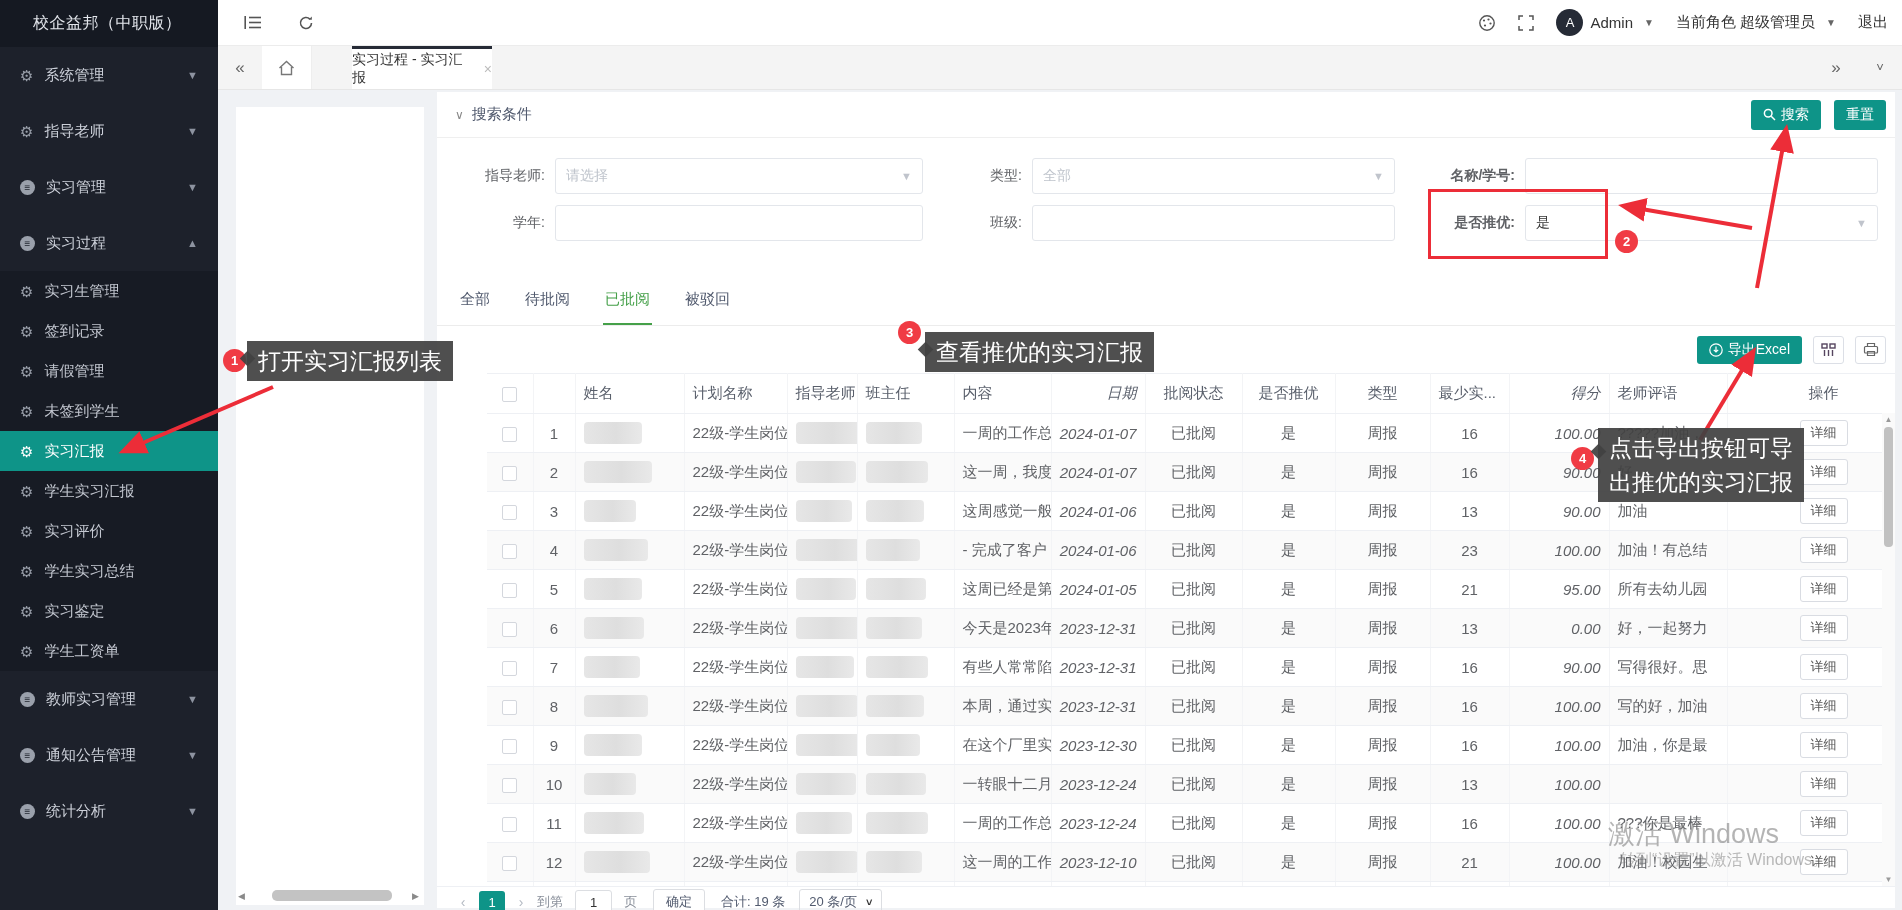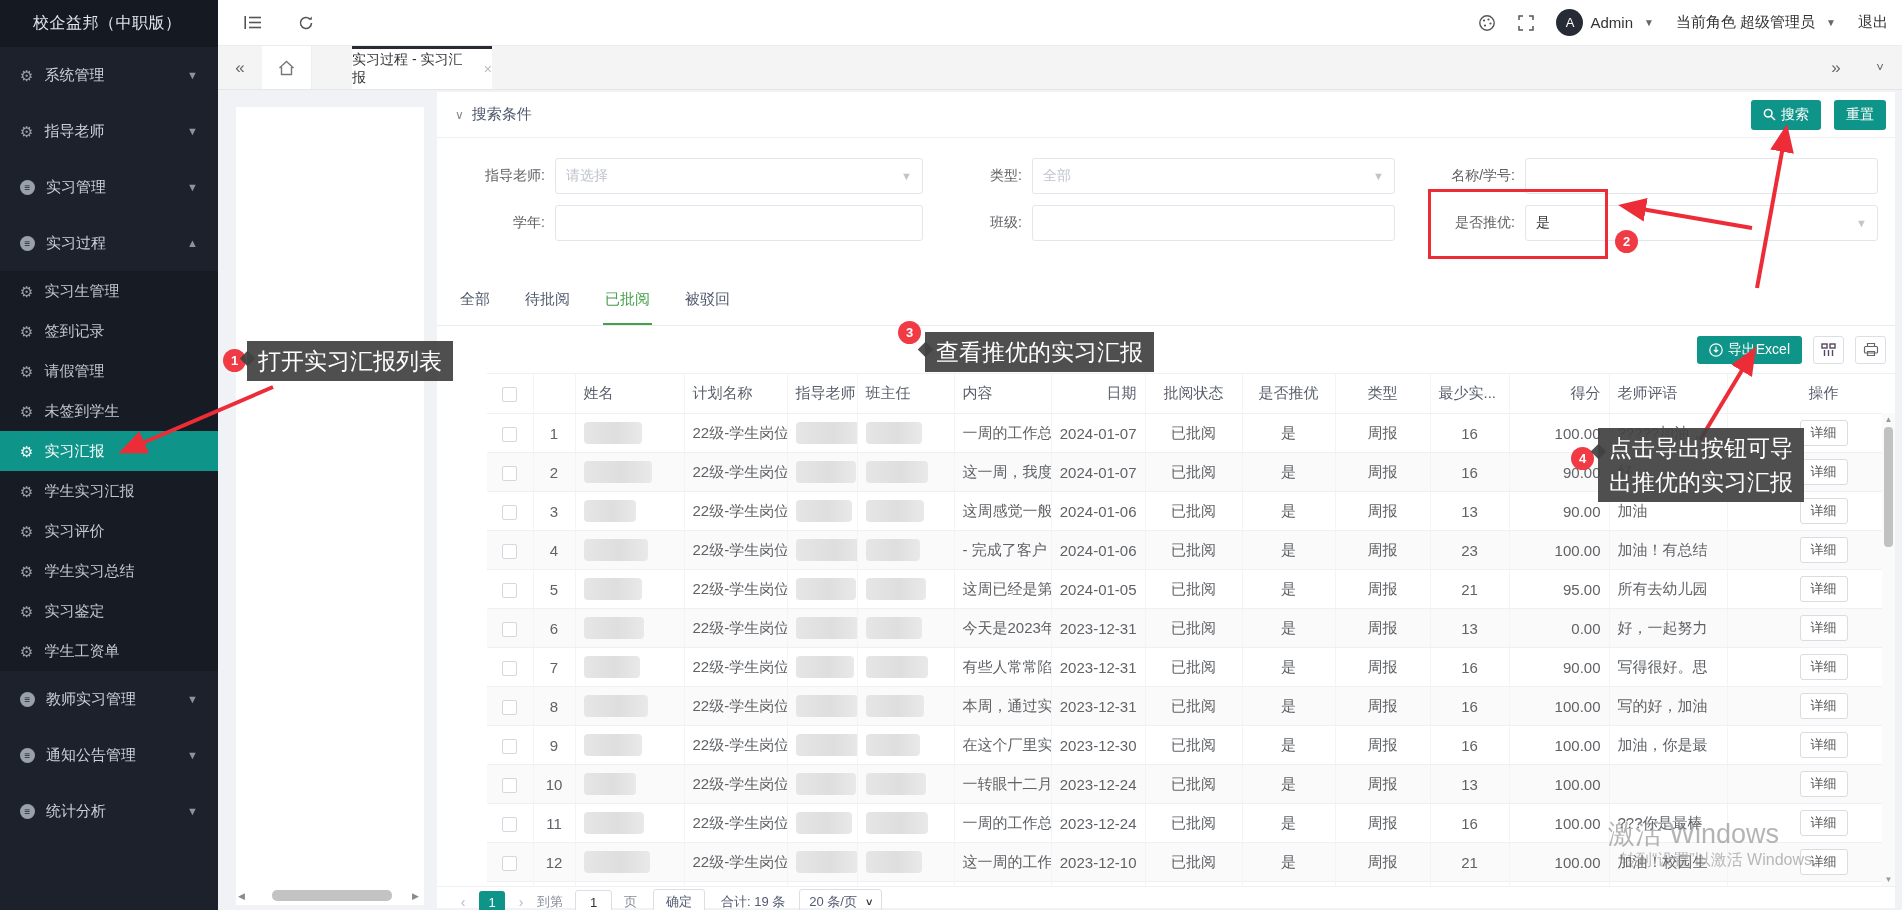--- a/index.html
+++ b/index.html
@@ -51,41 +51,41 @@
   .card { position:absolute; left:437px; top:92px; width:1458px; height:816px; background:#fff; z-index:1; }
   .search-head { height:46px; border-bottom:1px solid #efefef; display:flex; align-items:center; padding:0 9px 0 18px; }
   .sh-title { color:#515a6e; font-size:15px; display:flex; gap:8px; align-items:center; }
   .sh-title .v { color:#888; font-size:12px; }
   .sh-btns { margin-left:auto; display:flex; gap:13px; }
   .btn-teal { background:#0e9488; color:#fff; border:none; border-radius:3px; height:30px; font-size:14px; padding:0 12px; display:inline-flex; align-items:center; gap:5px; cursor:pointer; font-family:inherit; }
 
   .filters { padding:10px 0 11px 0; }
   .f-row { display:flex; align-items:center; height:38px; margin-top:9px; }
   .f-label { font-size:14px; color:#606266; text-align:right; padding-right:10px; }
-  .w1 { width:118px; } .w2 { width:109px; } .w3 { width:130px; }
+  .w1 { width:118px; } .w2 { width:109px; } .w3 { width:130px;font-weight:bold; }
   .ctrl { height:36px; border:1px solid #e3e6eb; border-radius:3px; background:#fff; display:flex; align-items:center; padding:0 10px; font-size:14px; position:relative; }
   .c1 { width:368px; } .c2 { width:363px; } .c3 { width:353px; }
   .ph { color:#bfc4cc; }
   .val { color:#333; }
   .sel-caret { position:absolute; right:10px; color:#c0c4cc; font-size:11px; }
 
   .stabs { height:73px; border-bottom:1px solid #ececec; display:flex; align-items:flex-end; padding:0 0 0 23px; }
   .stab { font-size:15px; color:#515a6e; margin-right:35px; padding-bottom:16px; position:relative; cursor:pointer; }
   .stab.active { color:#45a049; }
   .stab.active::after { content:""; position:absolute; left:-2px; right:-2px; bottom:0; height:2px; background:#45a049; }
 
   .toolbar { height:47px; display:flex; align-items:center; justify-content:flex-end; gap:11px; padding-right:9px; }
   .btn-export { height:28px; font-size:14px; }
   .tool-ic { width:31px; height:28px; border:1px solid #dcdfe6; border-radius:3px; background:#fff; display:inline-flex; align-items:center; justify-content:center; cursor:pointer; }
 
   .table-wrap { position:relative; height:513px; overflow:hidden;padding-left:44px; }
   table { border-collapse:collapse; table-layout:fixed; width:1433px; margin-left:6px; }
   th, td { border-bottom:1px solid #eef0f4; border-right:1px solid #f3f4f6; font-weight:normal; font-size:15px; color:#606266; height:39px; padding:0 8px; overflow:hidden; white-space:nowrap; }
   th { height:40px; color:#595f6b; border-top:1px solid #eef0f4; }
-  td.c, th.c { text-align:center; } td.r, th.r { text-align:right; } td.l, th.l { text-align:left; }
+  td.c, th.c { text-align:center; } td.r, th.r { text-align:right;font-style:italic; } td.l, th.l { text-align:left; }
   tbody tr:nth-child(even) { background:#fafafa; }
   .cb { display:inline-block; width:15px; height:15px; border:1px solid #d4d7dd; border-radius:2px; background:#fff; vertical-align:middle; cursor:pointer; }
   .redact { display:inline-block; height:22px; border-radius:4px; background:linear-gradient(90deg,#e6e6e6,#dedede 55%,#e9e9e9); vertical-align:middle; }
   .btn-detail { border:1px solid #d9dce2; background:#fff; border-radius:3px; font-size:13px; color:#555; padding:3px 10px; cursor:pointer; font-family:inherit; }
   .vscroll { position:absolute; right:0; top:40px; bottom:0; width:13px; background:#fafafa; }
   .vs-ar { position:absolute; left:0; width:13px; text-align:center; color:#9a9a9a; font-size:8px; }
   .vs-thumb { position:absolute; left:2px; width:9px; top:14px; height:120px; background:#c1c1c1; border-radius:4px; }
 
   .pager { height:31px; border-top:1px solid #eef0f4; display:flex; align-items:center; gap:0; padding-left:16px; font-size:13px; color:#666; }
   .pg-ar { color:#b3b9c2; font-size:14px; width:20px; text-align:center; cursor:pointer; }

